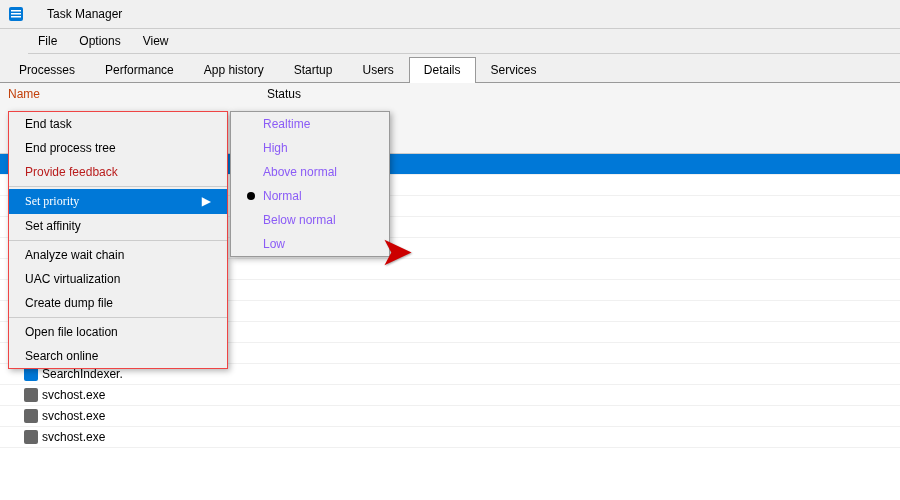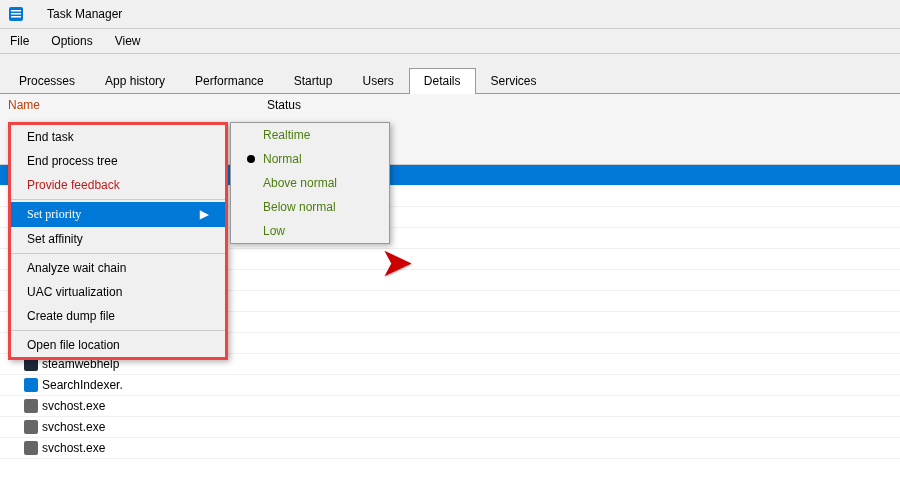--- a/index.html
+++ b/index.html
@@ -30,20 +30,21 @@
       color: #000;
     }
 
     
     .menu-bar {
       background: #f0f0f0;
       padding: 3px 6px;
       display: flex;
       gap: 14px;
       border-bottom: 1px solid #ccc;
+      margin-left: 28px;
     }
     .menu-item {
       font-size: 12px;
       color: #000;
       cursor: pointer;
       padding: 2px 4px;
     }
 
     
     .tab-bar {
@@ -51,21 +52,21 @@
       display: flex;
       border-bottom: 1px solid #999;
       padding: 0 4px;
     }
     .tab {
       padding: 5px 14px;
       font-size: 12px;
       cursor: pointer;
       border: 1px solid transparent;
       border-bottom: none;
-      margin-top: 14px;
+      margin-top: 3px;
       background: #f0f0f0;
     }
     .tab.active {
       background: #fff;
       border-color: #999;
       border-bottom-color: #fff;
       margin-bottom: -1px;
       z-index: 1;
     }
 
@@ -113,21 +114,21 @@
       flex-shrink: 0;
     }
 
     
     .context-menu {
       position: absolute;
       top: 28px;
       left: 8px;
       width: 220px;
       background: #f0f0f0;
-      border: 3px solid #ef4444;
+      border: 1px solid #ef4444;
       box-shadow: 2px 2px 6px rgba(0,0,0,0.3);
       z-index: 100;
     }
     .context-item {
       padding: 5px 16px;
       font-size: 12px;
       cursor: pointer;
       color: #000;
       display: flex;
       align-items: center;
@@ -156,21 +157,21 @@
       width: 160px;
       background: #f0f0f0;
       border: 1px solid #999;
       box-shadow: 2px 2px 6px rgba(0,0,0,0.3);
       z-index: 101;
     }
     .submenu-item {
       padding: 5px 16px;
       font-size: 12px;
       cursor: pointer;
-      color: #4d7c0f;
+      color: #8b5cf6;
       display: flex;
       align-items: center;
       gap: 8px;
     }
     .bullet {
       width: 8px;
       height: 8px;
       border-radius: 50%;
       background: #000;
       display: inline-block;
@@ -241,22 +242,22 @@
 </div>
 
 <div class="menu-bar">
   <span class="menu-item">File</span>
   <span class="menu-item">Options</span>
   <span class="menu-item">View</span>
 </div>
 
 <div class="tab-bar">
   <div class="tab">Processes</div>
+  <div class="tab">Performance</div>
   <div class="tab">App history</div>
-  <div class="tab">Performance</div>
   <div class="tab">Startup</div>
   <div class="tab">Users</div>
   <div class="tab active">Details</div>
   <div class="tab">Services</div>
 </div>
 
 <div class="main-content">
 
   <div class="table-header">
     <div class="col-name">Name</div>
@@ -402,39 +403,44 @@
       <span>Set priority</span>
       <span>▶</span>
     </div>
     <div class="context-item">Set affinity</div>
     <div class="context-separator"></div>
     <div class="context-item">Analyze wait chain</div>
     <div class="context-item">UAC virtualization</div>
     <div class="context-item">Create dump file</div>
     <div class="context-separator"></div>
     <div class="context-item">Open file location</div>
+    <div class="context-item">Search online</div>
   </div>
 
   <div class="big-arrow">➤</div>
 
   <div class="submenu-container">
     <div class="submenu-item">
       <span class="bullet" style="visibility:hidden;"></span>
       <span>Realtime</span>
     </div>
     <div class="submenu-item">
+      <span class="bullet" style="visibility:hidden;"></span>
+      <span>High</span>
+    </div>
+    <div class="submenu-item">
+      <span class="bullet" style="visibility:hidden;"></span>
+      <span>Above normal</span>
+    </div>
+    <div class="submenu-item">
       <span class="bullet"></span>
       <span>Normal</span>
     </div>
     <div class="submenu-item">
       <span class="bullet" style="visibility:hidden;"></span>
-      <span>Above normal</span>
-    </div>
-    <div class="submenu-item">
-      <span class="bullet" style="visibility:hidden;"></span>
       <span>Below normal</span>
     </div>
     <div class="submenu-item">
       <span class="bullet" style="visibility:hidden;"></span>
       <span>Low</span>
     </div>
   </div>
 
 </div>
 

